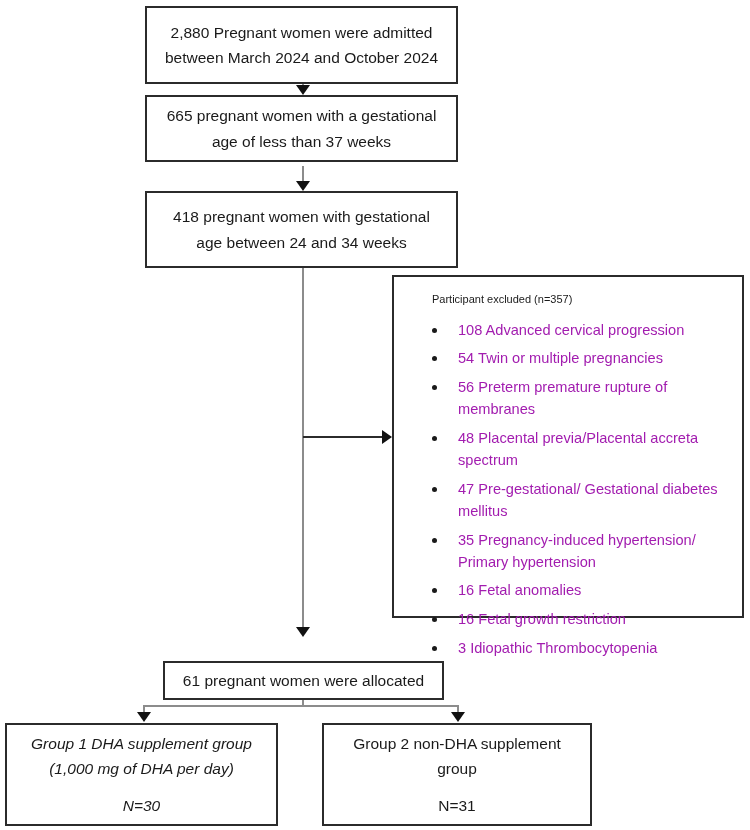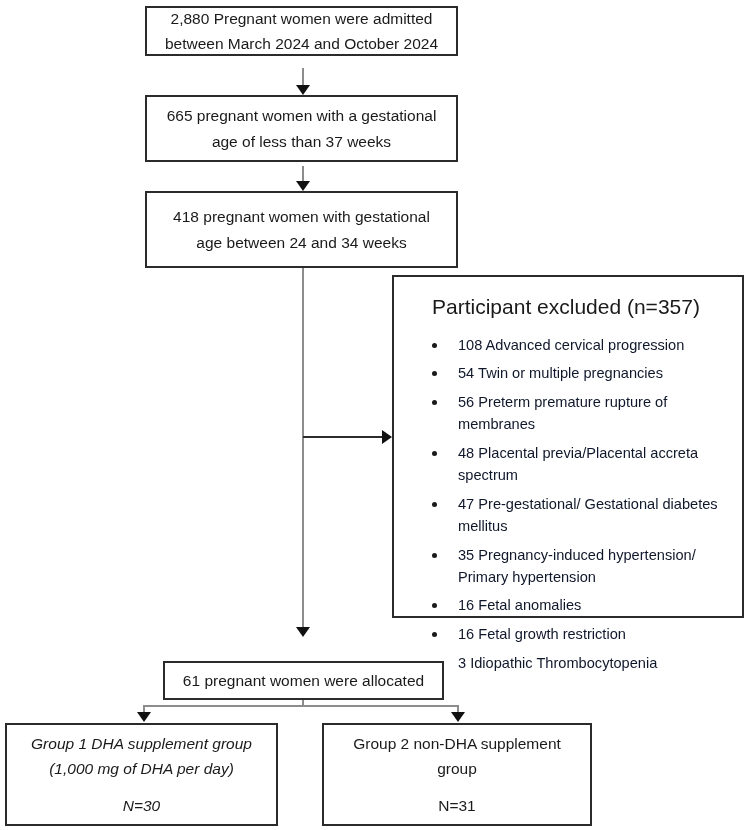--- a/index.html
+++ b/index.html
@@ -31,53 +31,53 @@
     text-align: center;
     font-size: 15.5px;
     line-height: 1.62;
     color: #1a1a1a;
   }
   .box .line {
     display: block;
     white-space: nowrap;
   }
   
-  #node-admitted  { left: 145px; top: 6px;   width: 313px; height: 50px; }
+  #node-admitted  { left: 145px; top: 6px;   width: 313px; height: 78px; }
   #node-preterm   { left: 145px; top: 95px;  width: 313px; height: 67px; }
   #node-ga2434    { left: 145px; top: 191px; width: 313px; height: 77px; }
   #node-allocated { left: 163px; top: 661px; width: 281px; height: 39px; }
   #node-group1    { left: 5px;   top: 723px; width: 273px; height: 103px; font-style: italic; }
   #node-group2    { left: 322px; top: 723px; width: 270px; height: 103px; }
 
   #node-excluded {
     left: 392px; top: 275px; width: 352px; height: 343px;
     display: block;
     align-items: stretch;
     justify-content: flex-start;
     text-align: left;
     padding: 14px 8px 10px 38px;
   }
   .excluded-title {
-    font-size: 21px;
+    font-size: 11px;
     line-height: 1.5;
     margin-bottom: 12px;
     color: #1a1a1a;
   }
   ul.excluded-list {
     margin: 0;
     padding: 0 0 0 26px;
     list-style: none;
   }
   ul.excluded-list li {
     position: relative;
     font-size: 14.6px;
     line-height: 1.50;
     margin-bottom: 7px;
     padding-left: 0;
-    color: #0f172a;
+    color: #a21caf;
   }
   ul.excluded-list li .bullet-dot {
     position: absolute;
     left: -26px;
     top: 0.55em;
     width: 5px;
     height: 5px;
     border-radius: 50%;
     background: #1a1a1a;
   }

